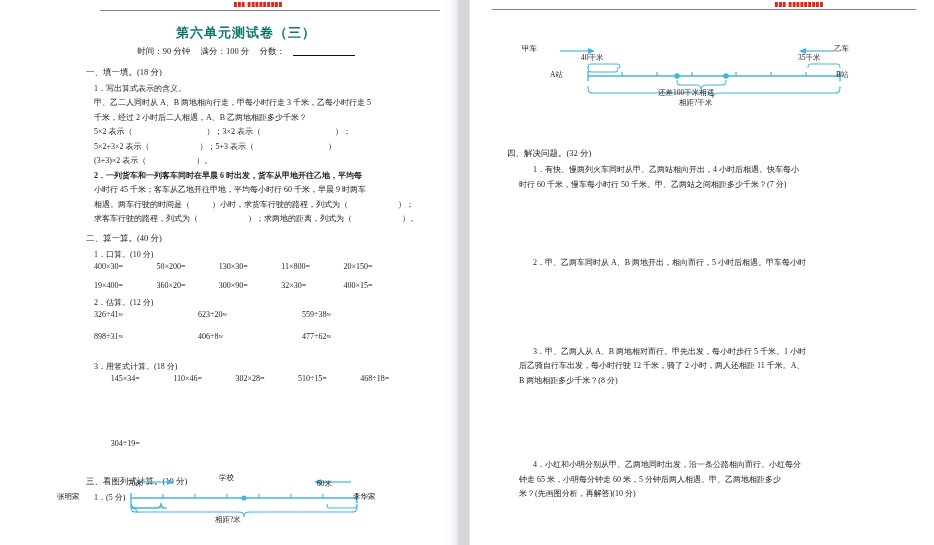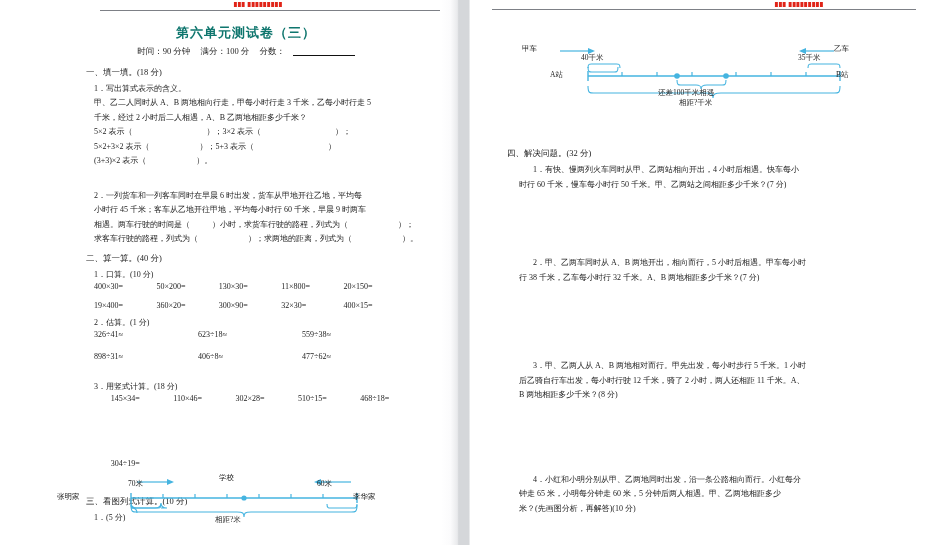--- a/index.html
+++ b/index.html
@@ -175,21 +175,21 @@
       </div>
 
       <div class="fill-line">
         <span>5×2+3×2 表示（</span><span class="gap-sm"></span><span>）；5+3 表示（</span><span class="gap"></span><span>）</span>
       </div>
 
       <div class="fill-line">
         <span>(3+3)×2 表示（</span><span class="gap-sm"></span><span>）。</span>
       </div>
 
-      <p class="para" style="margin-top:20px;">2．一列货车和一列客车同时在早晨 6 时出发，货车从甲地开往乙地，平均每</p>
+      <p class="para" style="margin-top:0;font-weight:bold;">2．一列货车和一列客车同时在早晨 6 时出发，货车从甲地开往乙地，平均每</p>
       <p class="para">小时行 45 千米；客车从乙地开往甲地，平均每小时行 60 千米，早晨 9 时两车</p>
       <div class="fill-line">
         <span>相遇。两车行驶的时间是（</span><span class="gap-xs"></span><span>）小时，求货车行驶的路程，列式为（</span><span class="gap-sm"></span><span>）；</span>
       </div>
       <div class="fill-line">
         <span>求客车行驶的路程，列式为（</span><span class="gap-sm"></span><span>）；求两地的距离，列式为（</span><span class="gap-sm"></span><span>）。</span>
       </div>
 
       <div class="sec-head">二、算一算。(40 分)</div>
 
@@ -200,24 +200,24 @@
         <span class="cell">130×30=</span>
         <span class="cell">11×800=</span>
         <span class="cell">20×150=</span>
         <span class="cell">19×400=</span>
         <span class="cell">360×20=</span>
         <span class="cell">300×90=</span>
         <span class="cell">32×30=</span>
         <span class="cell">400×15=</span>
       </div>
 
-      <div class="q-head" style="margin-top:7px;">2．估算。(1 分)</div>
+      <div class="q-head" style="margin-top:7px;">2．估算。(12 分)</div>
       <div class="grid cols3">
         <span class="cell">326÷41≈</span>
-        <span class="cell">623÷18≈</span>
+        <span class="cell">623÷20≈</span>
         <span class="cell">559÷38≈</span>
         <span class="cell">898÷31≈</span>
         <span class="cell">406÷8≈</span>
         <span class="cell">477÷62≈</span>
       </div>
 
       <div class="q-head" style="margin-top:20px;">3．用竖式计算。(18 分)</div>
       <div class="grid cols3-tall">
         <span class="cell">145×34=</span>
         <span class="cell">110×46=</span>
@@ -321,21 +321,20 @@
     <div style="position:absolute; left:497px; top:0; width:0;"></div>
     <div style="position:absolute; left:23px; top:142px; width:420px;">
 
       <div class="sec-head" style="padding-left:10px;">四、解决问题。(32 分)</div>
 
       <p class="prob first-line">1．有快、慢两列火车同时从甲、乙两站相向开出，4 小时后相遇。快车每小</p>
       <p class="prob">时行 60 千米，慢车每小时行 50 千米。甲、乙两站之间相距多少千米？(7 分)</p>
       <div class="prob-space-s"></div>
 
       <p class="prob first-line">2．甲、乙两车同时从 A、B 两地开出，相向而行，5 小时后相遇。甲车每小时</p>
-      <p class="prob">行 38 千米，乙车每小时行 32 千米。A、B 两地相距多少千米？(7 分)</p>
       <div class="prob-space-m"></div>
 
       <p class="prob first-line">3．甲、乙两人从 A、B 两地相对而行。甲先出发，每小时步行 5 千米。1 小时</p>
       <p class="prob">后乙骑自行车出发，每小时行驶 12 千米，骑了 2 小时，两人还相距 11 千米。A、</p>
       <p class="prob">B 两地相距多少千米？(8 分)</p>
       <div class="prob-space-l"></div>
 
       <p class="prob first-line">4．小红和小明分别从甲、乙两地同时出发，沿一条公路相向而行。小红每分</p>
       <p class="prob">钟走 65 米，小明每分钟走 60 米，5 分钟后两人相遇。甲、乙两地相距多少</p>
       <p class="prob">米？(先画图分析，再解答)(10 分)</p>

